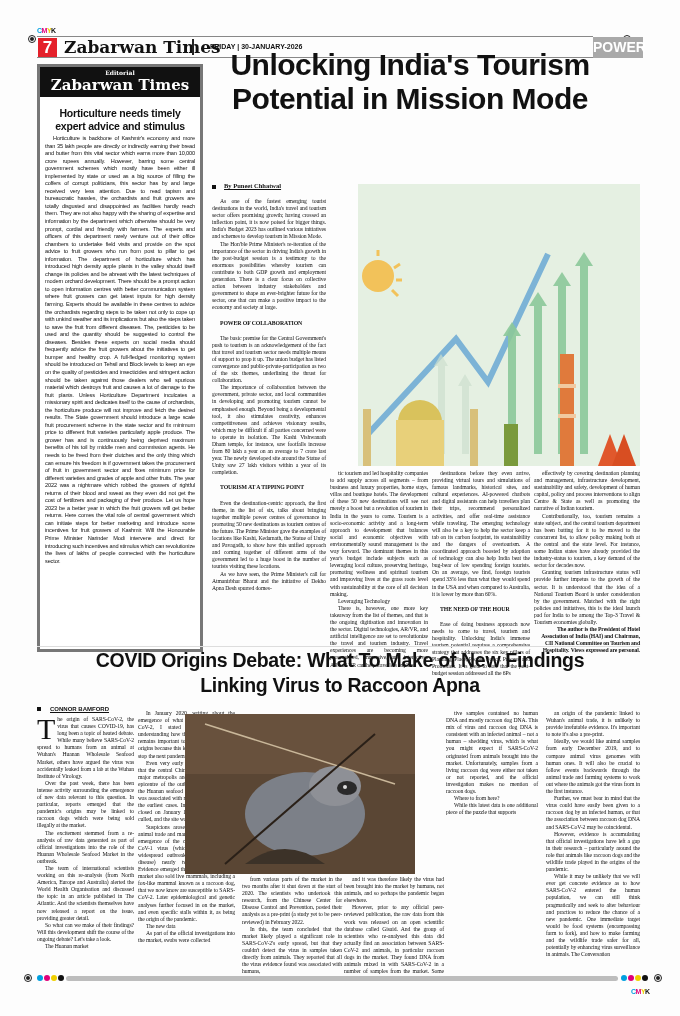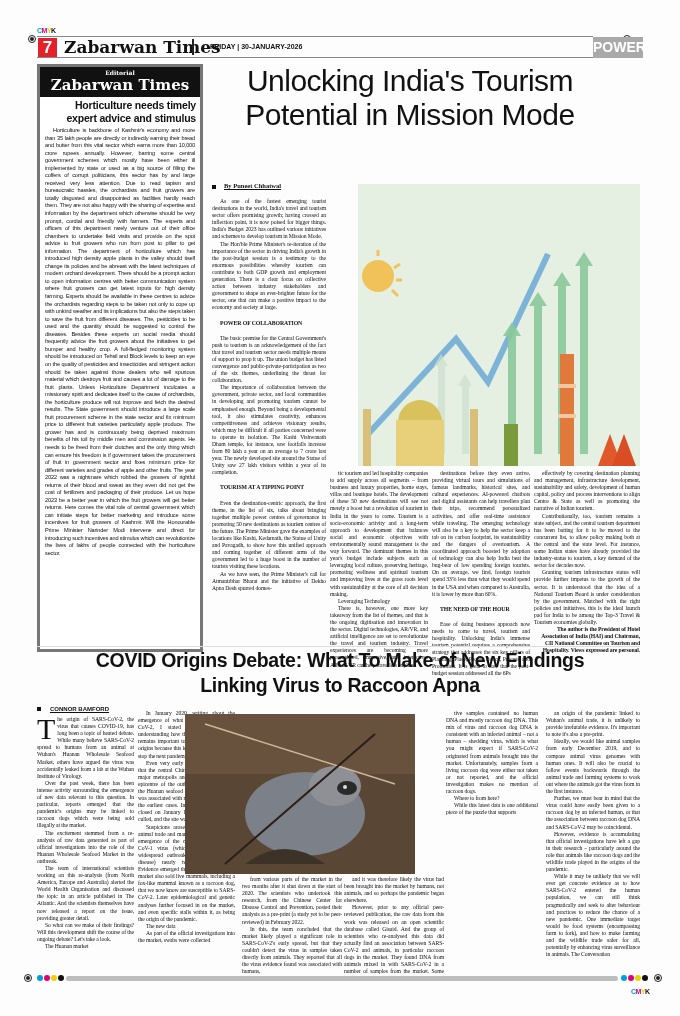--- a/index.html
+++ b/index.html
@@ -13,23 +13,23 @@
   .hdr-line2{position:absolute;left:37px;top:57px;width:556px;height:1px;background:#888;}
   .pg-num{position:absolute;left:38px;top:38px;width:19px;height:19px;background:#e4202a;color:#fff;font-family:"Liberation Sans",sans-serif;font-weight:bold;font-size:17px;text-align:center;line-height:19px;}
   .masthead{position:absolute;left:64px;top:37px;font-family:"DejaVu Serif",serif;font-weight:bold;font-size:17px;line-height:20px;}
   .masthead-bar{position:absolute;left:192px;top:39px;width:2px;height:16px;background:#222;}
   .date{position:absolute;left:210px;top:43px;font-family:"Liberation Sans",sans-serif;font-size:7px;font-weight:bold;}
   .edit{position:absolute;left:593px;top:37px;width:50px;height:21px;background:#a9a9a9;color:#fff;font-family:"Liberation Sans",sans-serif;font-weight:bold;font-size:14px;text-align:center;line-height:21px;}
   .ed-box{position:absolute;left:37px;top:64px;width:166px;height:588px;border:3px solid #777;box-sizing:border-box;background:#fff;}
   .ed-mast{background:#111;color:#fff;text-align:center;height:30px;position:relative;}
   .ed-mast .small{font-family:"DejaVu Serif",serif;font-size:6px;font-weight:bold;position:absolute;left:0;right:0;top:2px;}
   .ed-mast .big{font-family:"DejaVu Serif",serif;font-size:15px;font-weight:bold;position:absolute;left:0;right:0;top:9px;}
-  .ed-title{font-family:"Liberation Sans",sans-serif;font-weight:bold;font-size:10.5px;line-height:13px;text-align:right;margin:2px 4px 2px;letter-spacing:-0.2px;}
+  .ed-title{font-family:"Liberation Sans",sans-serif;font-weight:bold;font-size:10.5px;line-height:13px;text-align:center;margin:10px 4px 2px;letter-spacing:-0.2px;}
   .ed-body{font-family:"Liberation Sans",sans-serif;font-size:5.6px;line-height:7.55px;text-align:justify;margin:0 5px;text-indent:8px;letter-spacing:-0.15px;}
-  .tour-title{position:absolute;left:220px;top:64px;width:380px;text-align:center;font-family:"Liberation Sans",sans-serif;font-weight:400;font-size:30px;line-height:34px;letter-spacing:-0.5px;}
+  .tour-title{position:absolute;left:220px;top:48px;width:380px;text-align:center;font-family:"Liberation Sans",sans-serif;font-weight:700;font-size:30px;line-height:34px;letter-spacing:-0.5px;}
   .byline{position:absolute;left:212px;top:182px;font-family:"Liberation Serif",serif;font-weight:bold;font-size:6.5px;}
   .byline .sq{display:inline-block;width:4px;height:4px;background:#111;margin-right:8px;vertical-align:middle;}
   .byline .nm{text-decoration:underline;}
   .col{position:absolute;font-family:"Liberation Serif",serif;font-size:5.7px;line-height:7.1px;text-align:justify;letter-spacing:-0.1px;}
   .col p{margin:0;text-indent:8px;}
   .col h4{margin:8px 0 8px 8px;font-size:5.8px;font-weight:bold;}
   .col .sub{text-indent:8px;}
   .col .bold{font-weight:bold;text-align:right;}
   .tour-img{position:absolute;left:358px;top:184px;width:282px;height:282px;background:#e6f1e4;overflow:hidden;}
   .sep{position:absolute;left:37px;top:646px;width:603px;height:1px;background:#ddd;}

